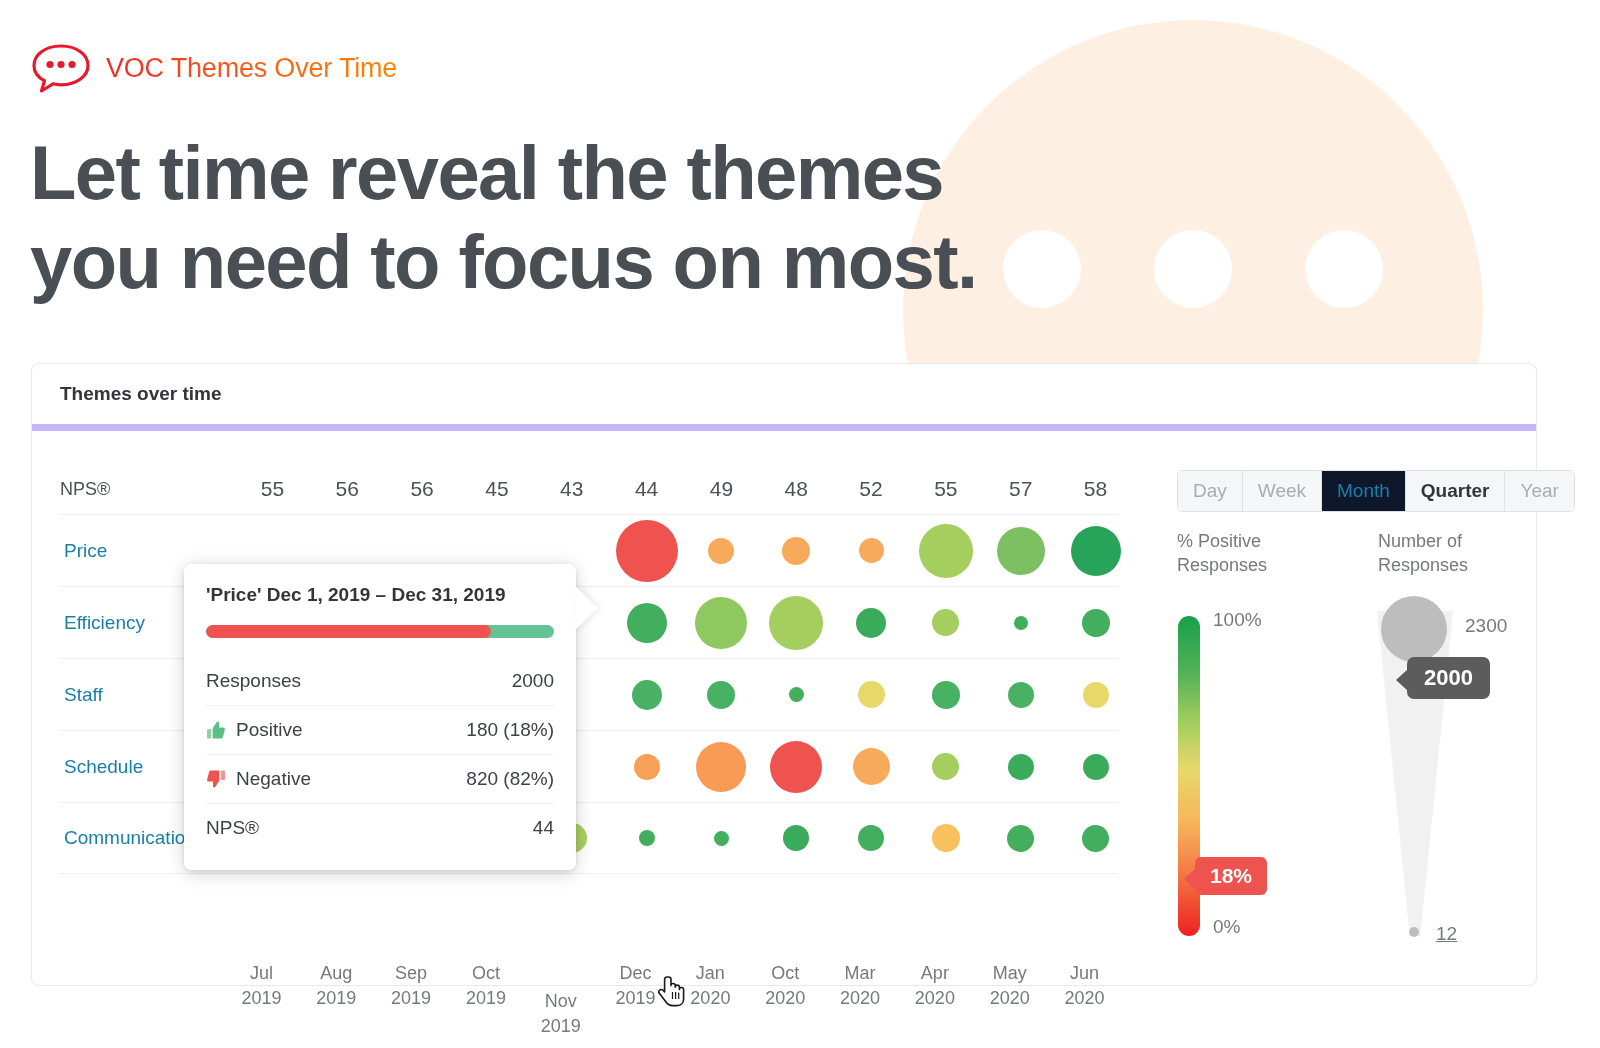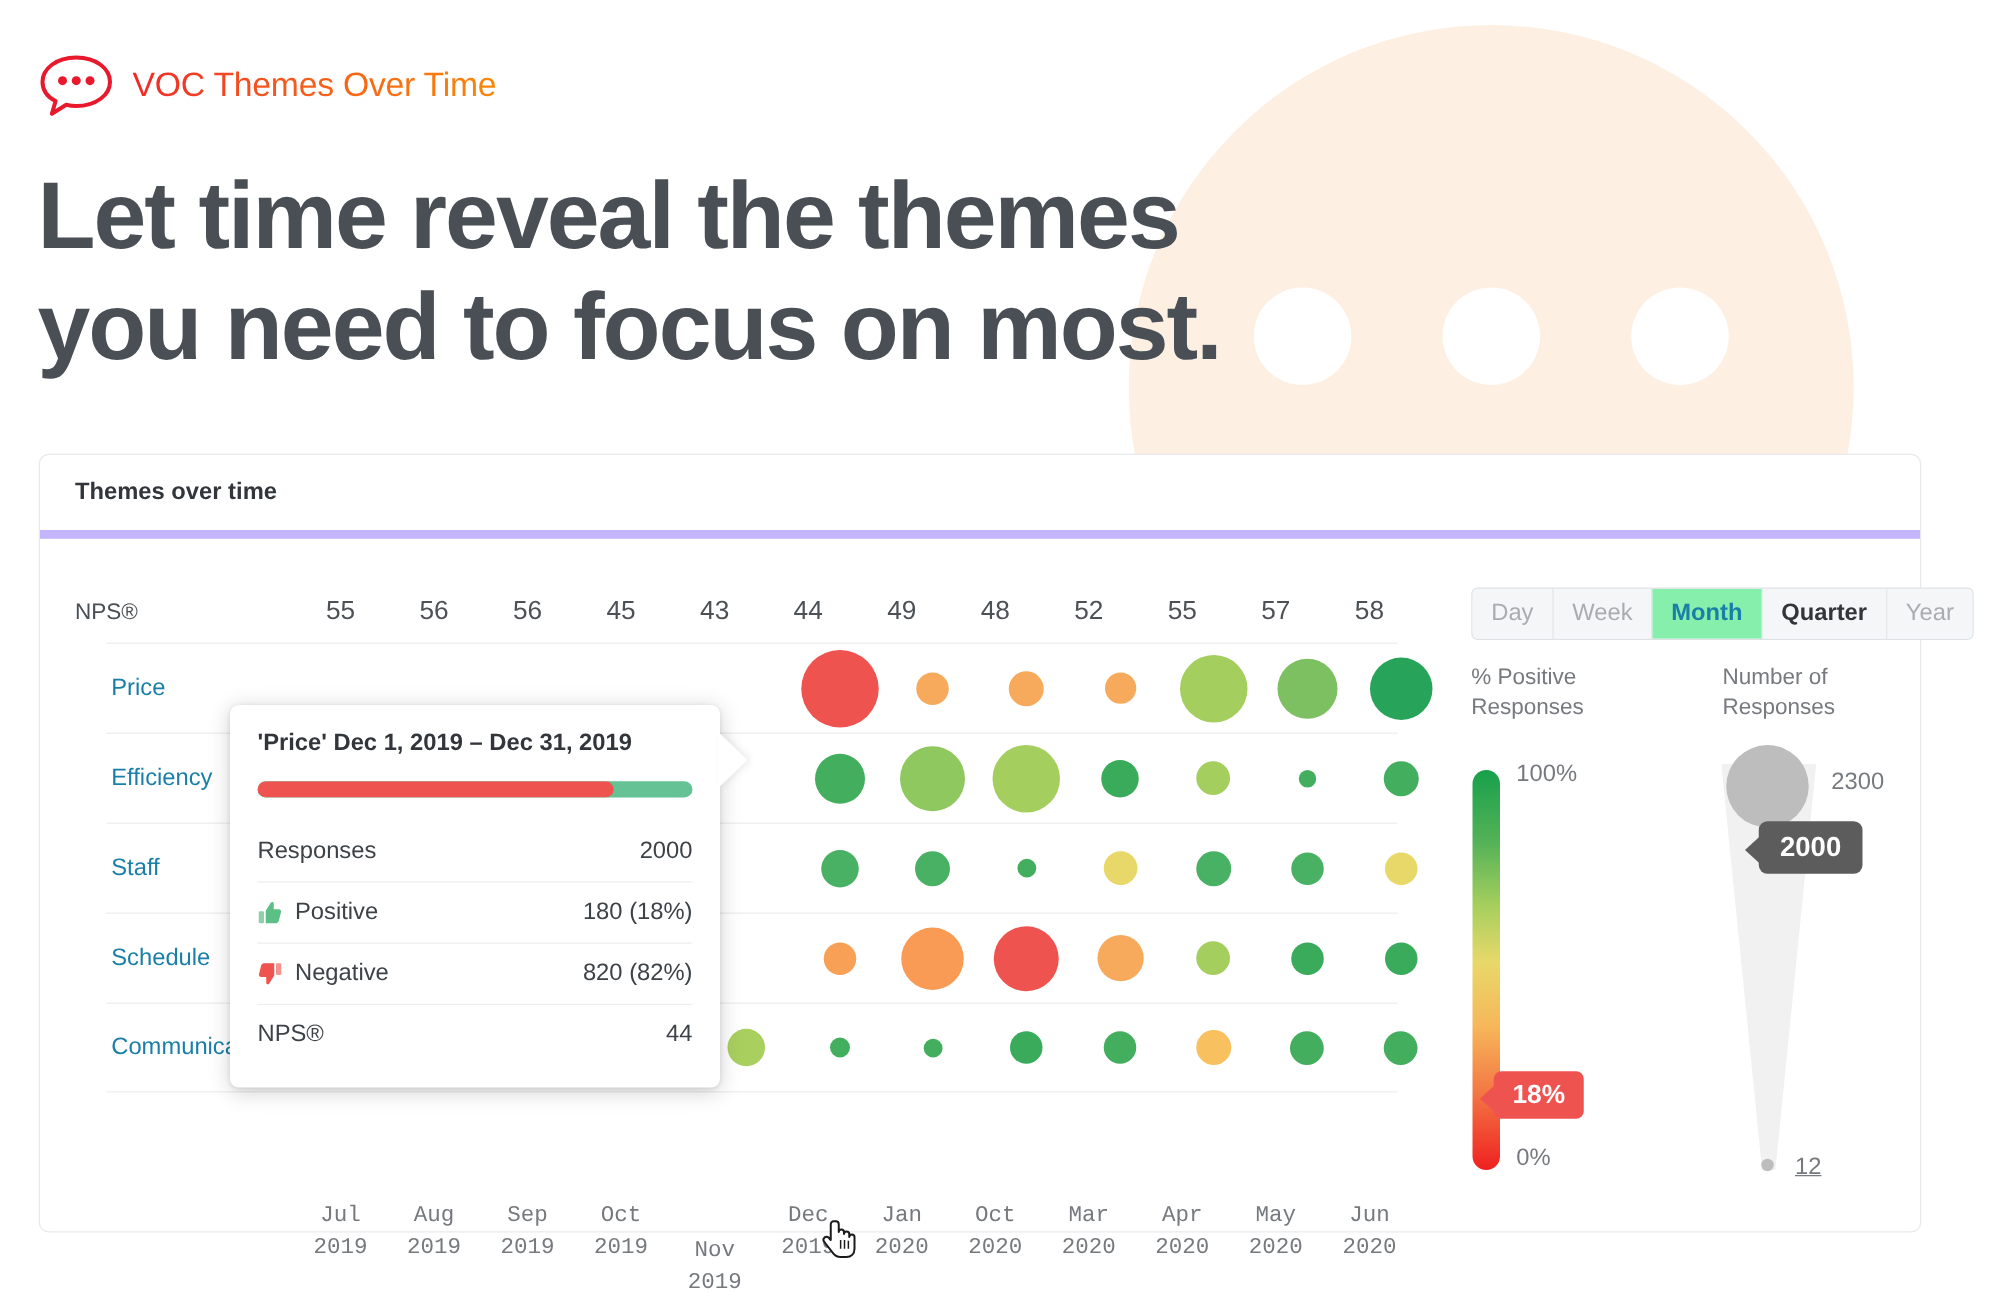--- a/index.html
+++ b/index.html
@@ -146,21 +146,20 @@
     left: 28px;
     top: 83px;
     width: 1058px;
   }
   .grid-row {
     position: relative;
     height: 72px;
     border-top: 1px solid #ededef;
     display: flex;
     align-items: center;
-    margin-left: 25px;
   }
   .grid-row:last-child { border-bottom: 1px solid #ededef; }
   .row-label {
     position: absolute;
     left: 4px;
     font-size: 19px;
     color: #1a7fa8;
     white-space: nowrap;
   }
   .row-cells {
@@ -178,25 +177,24 @@
     justify-content: center;
     height: 100%;
   }
   .bubble {
     border-radius: 50%;
     display: block;
   }
 
   .month-axis {
     position: absolute;
-    left: 203px;
+    left: 192px;
     top: 530px;
     width: 898px;
     display: flex;
-    font-family: Liberation Mono, monospace;
   }
   .month-cell {
     flex: 1;
     text-align: center;
     font-size: 18px;
     line-height: 25px;
     color: #76797d;
   }
 
   
@@ -278,23 +276,23 @@
   .seg-btn {
     padding: 9px 15px;
     font-size: 19px;
     color: #a8adb2;
     background: #f5f6f7;
     border-right: 1px solid #dfe2e5;
     white-space: nowrap;
   }
   .seg-btn:last-child { border-right: none; }
   .seg-btn.active {
-    background: #86efac;
+    background: #0f172a;
     color: #1a7fa8;
-    font-weight: bold;
+    font-weight: normal;
   }
   .seg-btn.dark { color: #32363b; font-weight: bold; }
 
   .legend-title {
     position: absolute;
     font-size: 18px;
     line-height: 24px;
     color: #76797d;
   }
   .lt-pct { left: 32px; top: 98px; }

